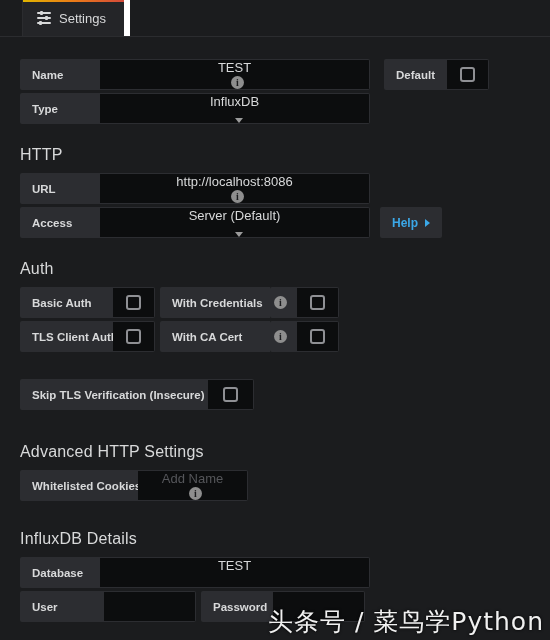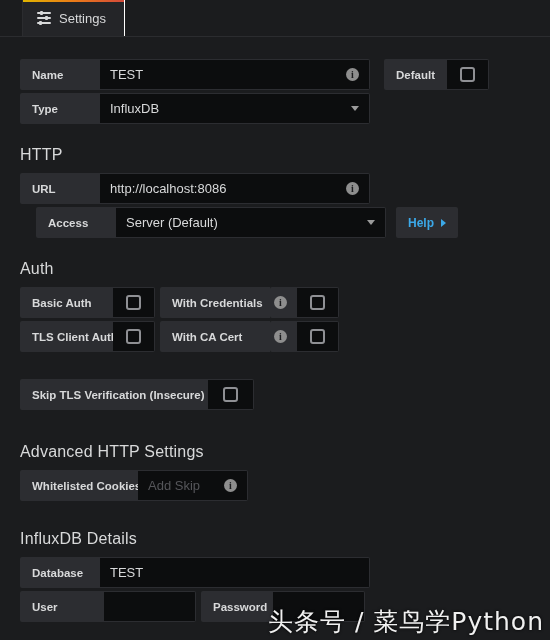--- a/index.html
+++ b/index.html
@@ -22,21 +22,21 @@
   }
   .tab {
     position: relative;
     height: 36px;
     padding: 0 18px 0 14px;
     display: flex;
     align-items: center;
     gap: 8px;
     background: #242528;
     border-left: 1px solid #2b2c2f;
-    border-right: 1px solid #ffffff;
+    border-right: 6px solid #ffffff;
     color: #d8d9da;
     font-size: 13px;
     cursor: pointer;
   }
   .tab::before {
     content: "";
     position: absolute;
     top: 0; left: 0; right: 0;
     height: 2px;
     background: linear-gradient(90deg, #e0b400 0%, #eb7b18 50%, #d44a3a 100%);
@@ -95,20 +95,21 @@
     background: #0c0d0e;
     border: 1px solid #2c2d31;
     border-left: none;
     color: #d8d9da;
     font-size: 13px;
     display: flex;
     align-items: center;
     padding: 0 10px;
     border-radius: 0 2px 2px 0;
     position: relative;
+    flex-direction: column;
   }
   .field .val { flex: 1; }
   .field .placeholder { flex: 1; color: #55565a; font-size: 13px; }
 
   .info {
     width: 13px; height: 13px;
     border-radius: 50%;
     background: #8e8e8e;
     color: #1b1c1e;
     font-size: 10px;
@@ -238,21 +239,21 @@
 
   <div class="row">
     <div class="label" style="width:80px;">URL</div>
     <div class="field" style="width:270px;">
       <span class="val">http://localhost:8086</span>
       <span class="info">i</span>
     </div>
   </div>
 
   <div class="row">
-    <div class="label" style="width:80px;margin-left:16px;">Access</div>
+    <div class="label" style="width:80px;">Access</div>
     <div class="field" style="width:270px;">
       <span class="val">Server (Default)</span>
       <span class="chev"></span>
     </div>
     <div class="helpbtn">
       <span>Help</span>
       <span class="tri"></span>
     </div>
   </div>
 
@@ -291,21 +292,21 @@
     <div class="cbcell" style="width:46px;">
       <span class="cbox"></span>
     </div>
   </div>
 
   <div class="section-title" style="margin-top:33px;">Advanced HTTP Settings</div>
 
   <div class="row">
     <div class="label" style="width:118px;">Whitelisted Cookies</div>
     <div class="field" style="width:110px;">
-      <span class="placeholder">Add Skip</span>
+      <span class="placeholder">Add Name</span>
       <span class="info">i</span>
     </div>
   </div>
 
   <div class="section-title" style="margin-top:29px;">InfluxDB Details</div>
 
   <div class="row">
     <div class="label" style="width:80px;">Database</div>
     <div class="field" style="width:270px;">
       <span class="val">TEST</span>

